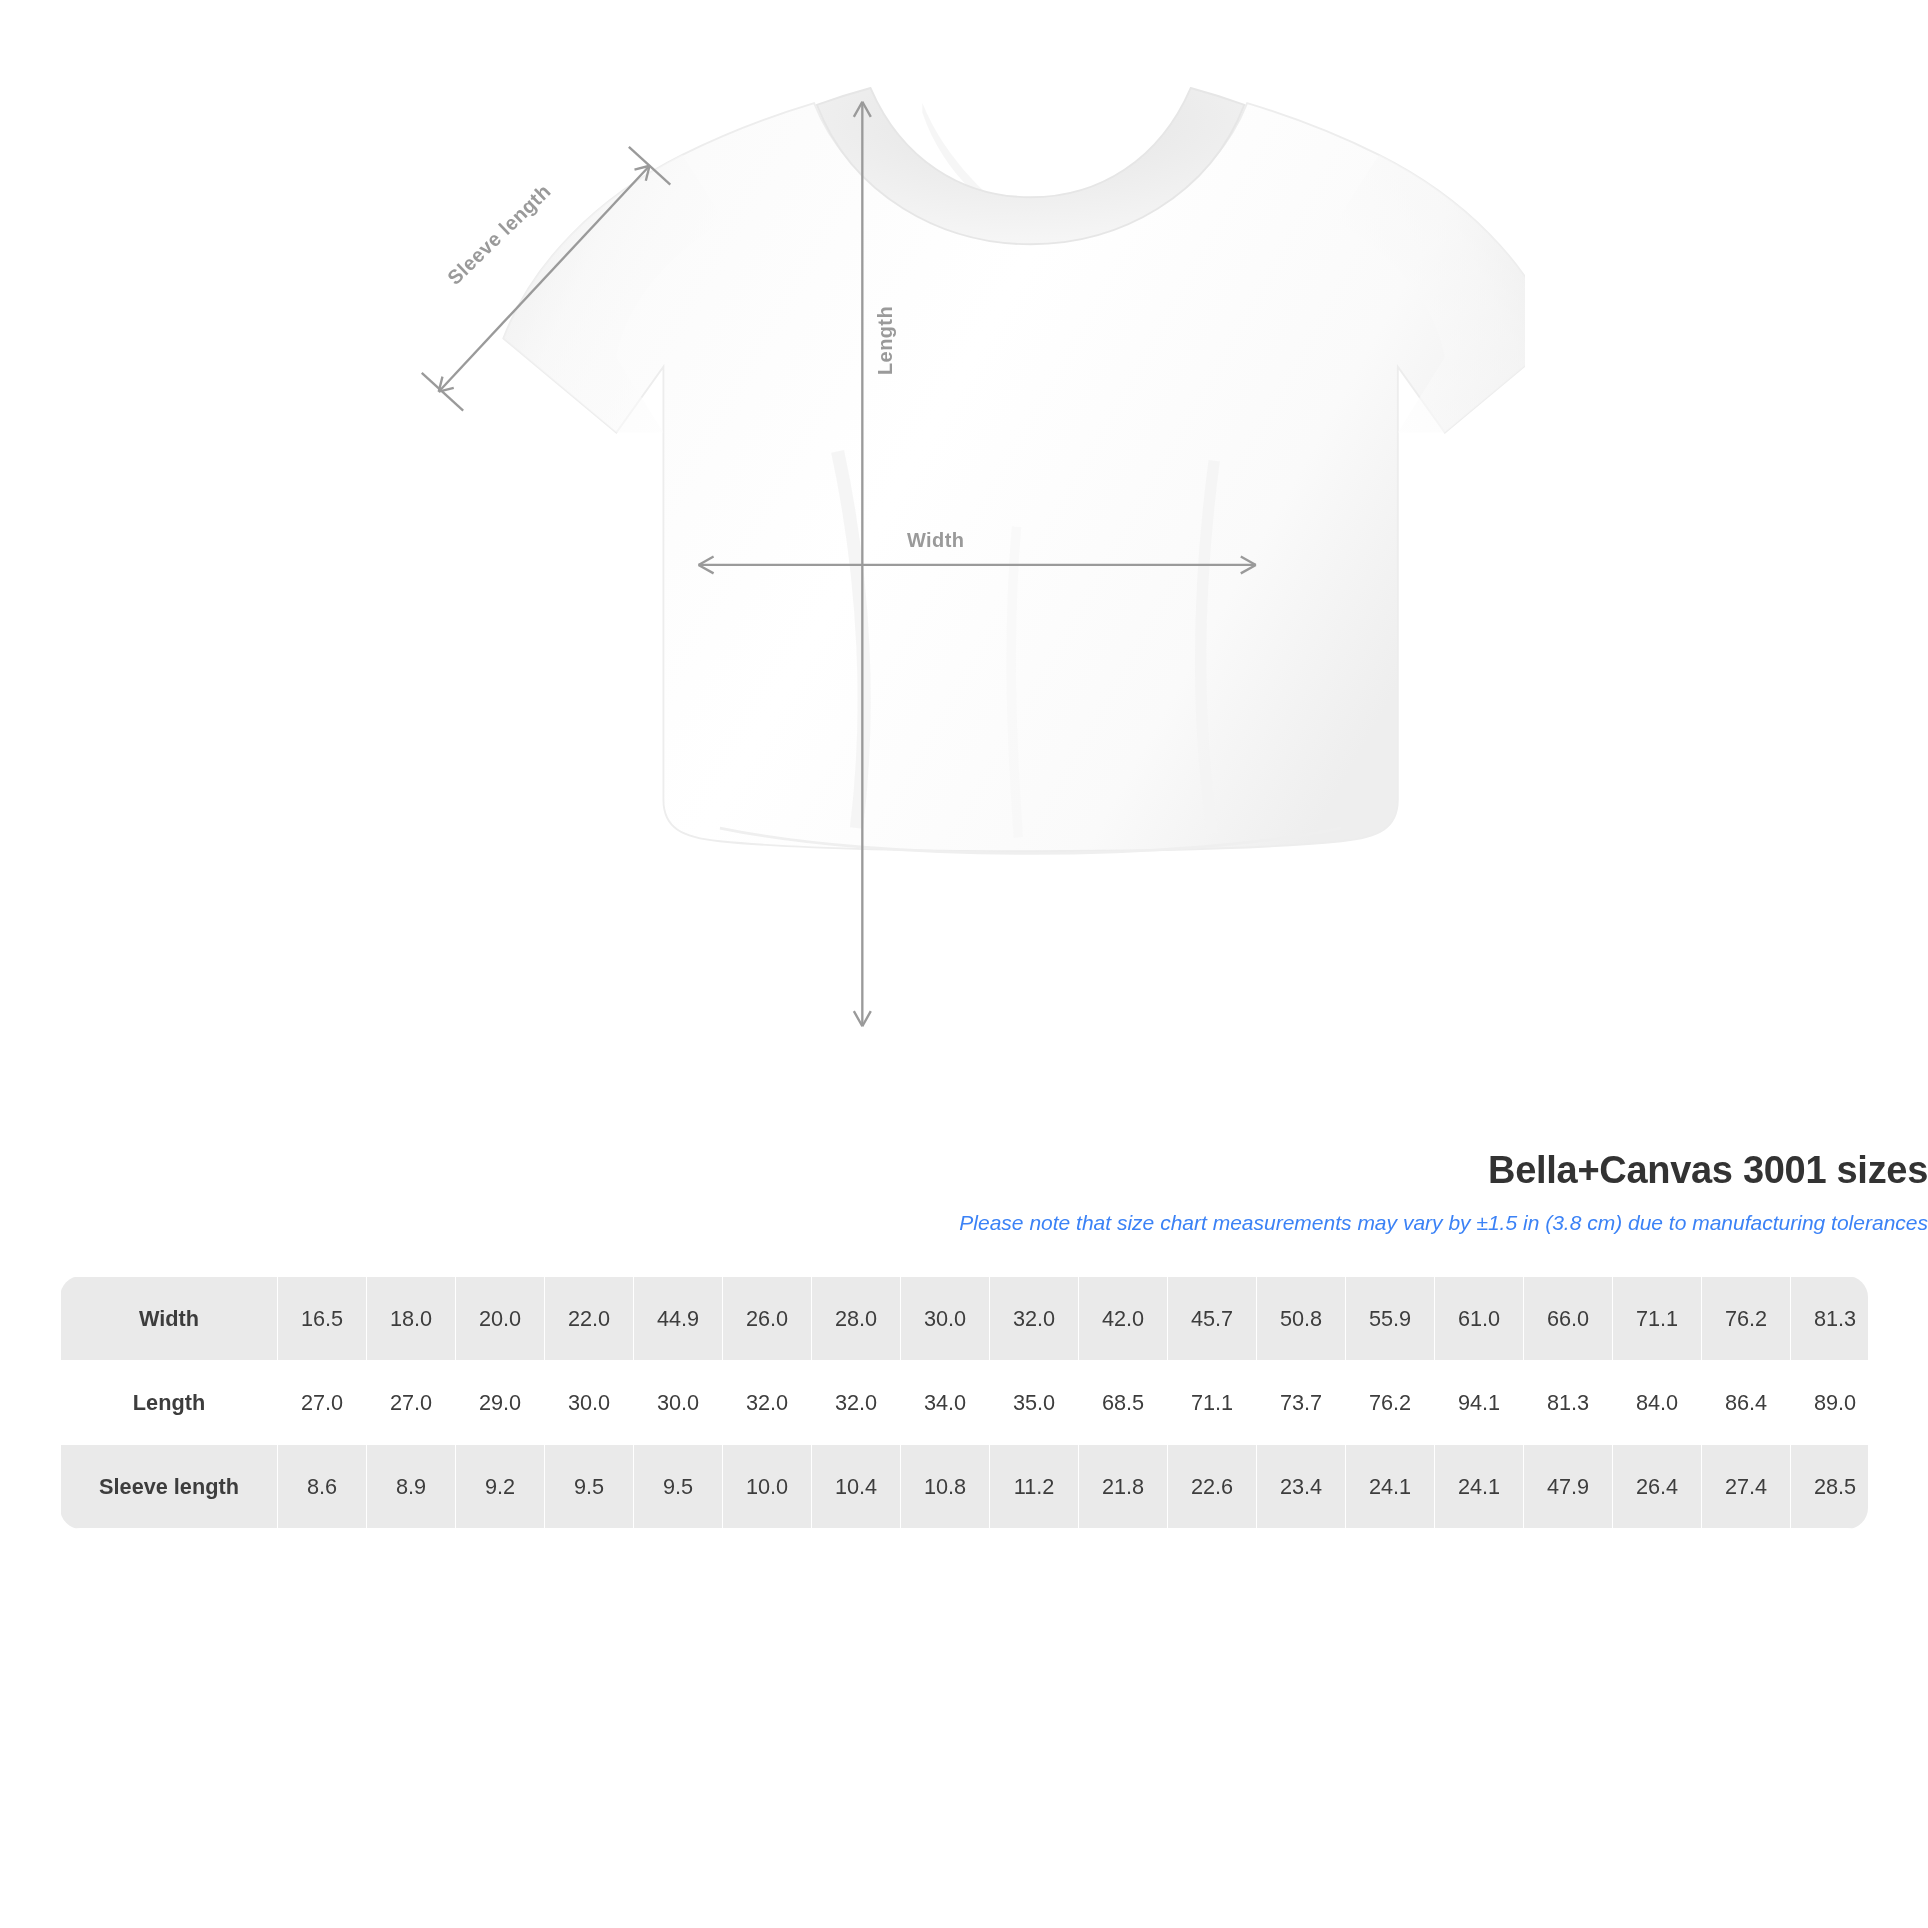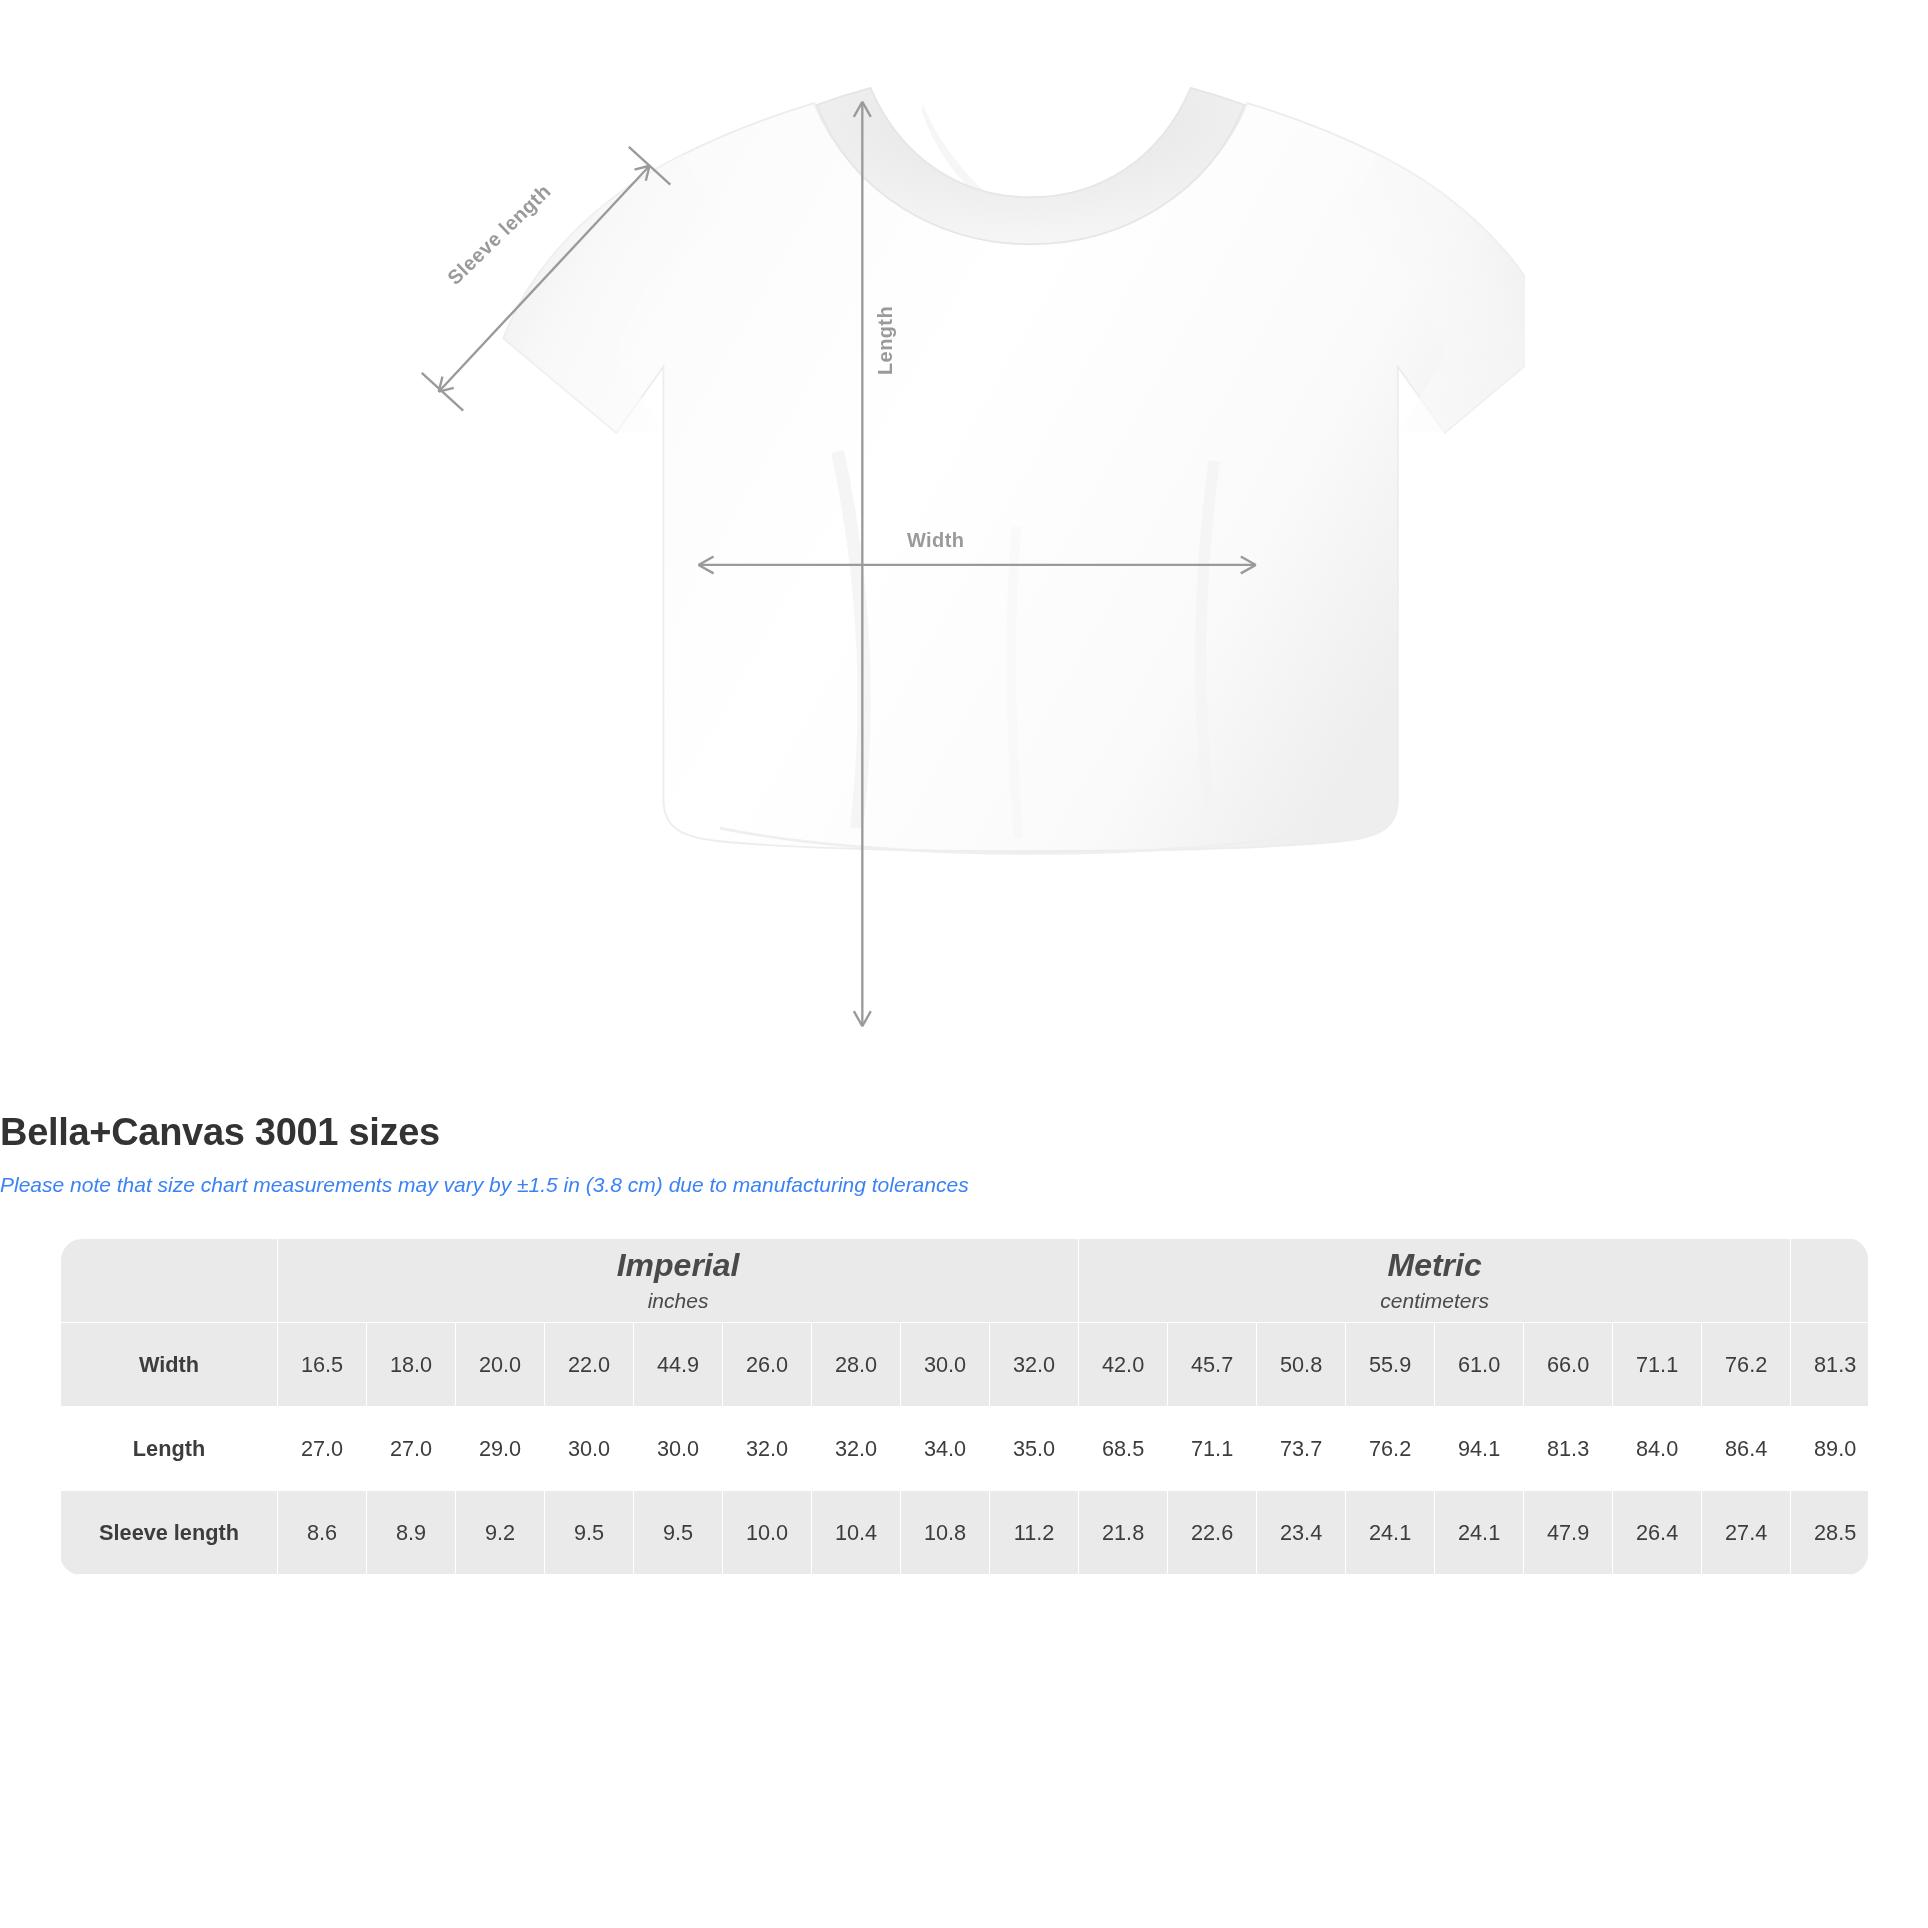--- a/index.html
+++ b/index.html
@@ -73,21 +73,22 @@
     transform: rotate(-90deg);
     transform-origin: left top;
   }
   .dim-label.width {
     left: 907px;
     top: 529px;
   }
 
   
   .heading-block {
-    text-align: left;
+    text-align: right;
+    margin-top: 38px;
   }
   .chart-title {
     font-size: 38px;
     font-weight: bold;
     color: #333333;
     letter-spacing: -0.3px;
     margin: 0;
   }
   .chart-note {
     margin: 19px 0 0 0;
@@ -312,32 +313,20 @@
           <col class="c-cell">
           <col class="c-cell">
           <col class="c-cell">
           <col class="c-cell">
         <col class="c-cell">
           <col class="c-cell">
           <col class="c-cell">
           <col class="c-cell">
       </colgroup>
       <tbody>
-        <tr class="unit-head">
-          <td class="corner corner-tl"></td>
-          <td colspan="9">
-            <div class="unit-title">Imperial</div>
-            <div class="unit-sub">inches</div>
-          </td>
-          <td colspan="8">
-            <div class="unit-title">Metric</div>
-            <div class="unit-sub">centimeters</div>
-          </td>
-          <td class="corner corner-tr"></td>
-        </tr>
 
 
         <tr class="shaded">
           <td class="rowhead">Width</td>
           <td>16.5</td>
           <td>18.0</td>
           <td>20.0</td>
           <td>22.0</td>
           <td>44.9</td>
           <td>26.0</td>

